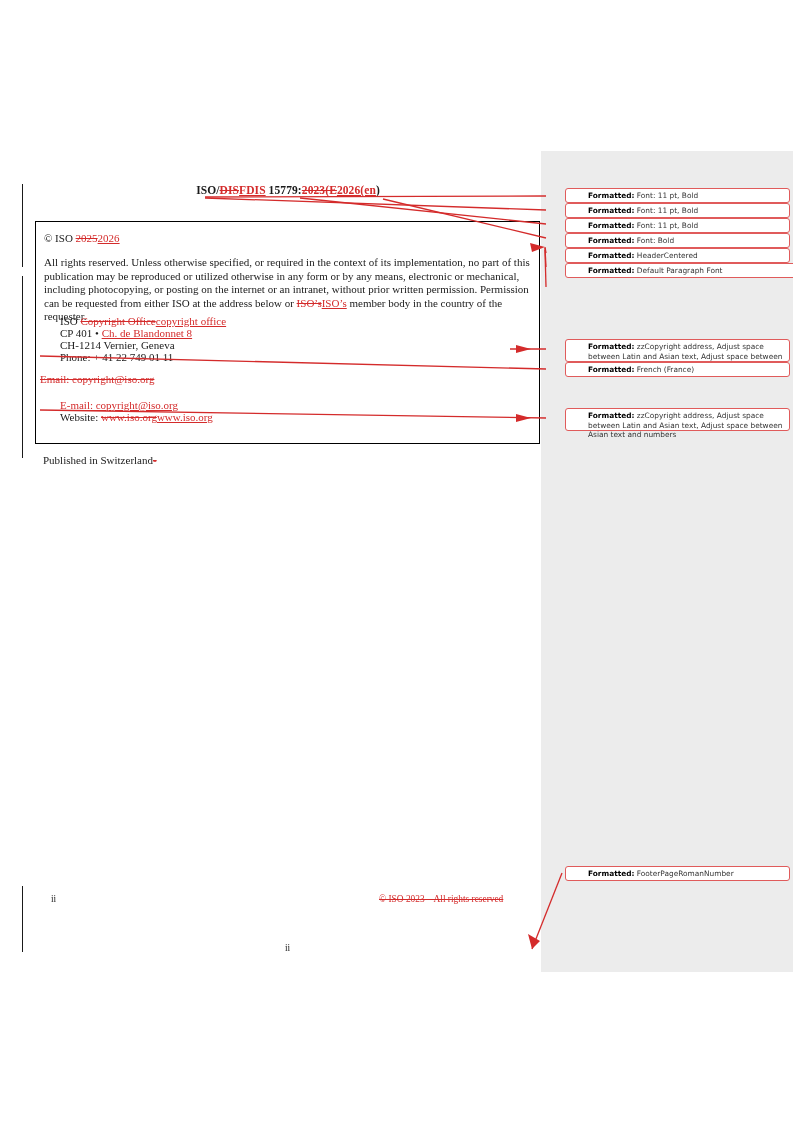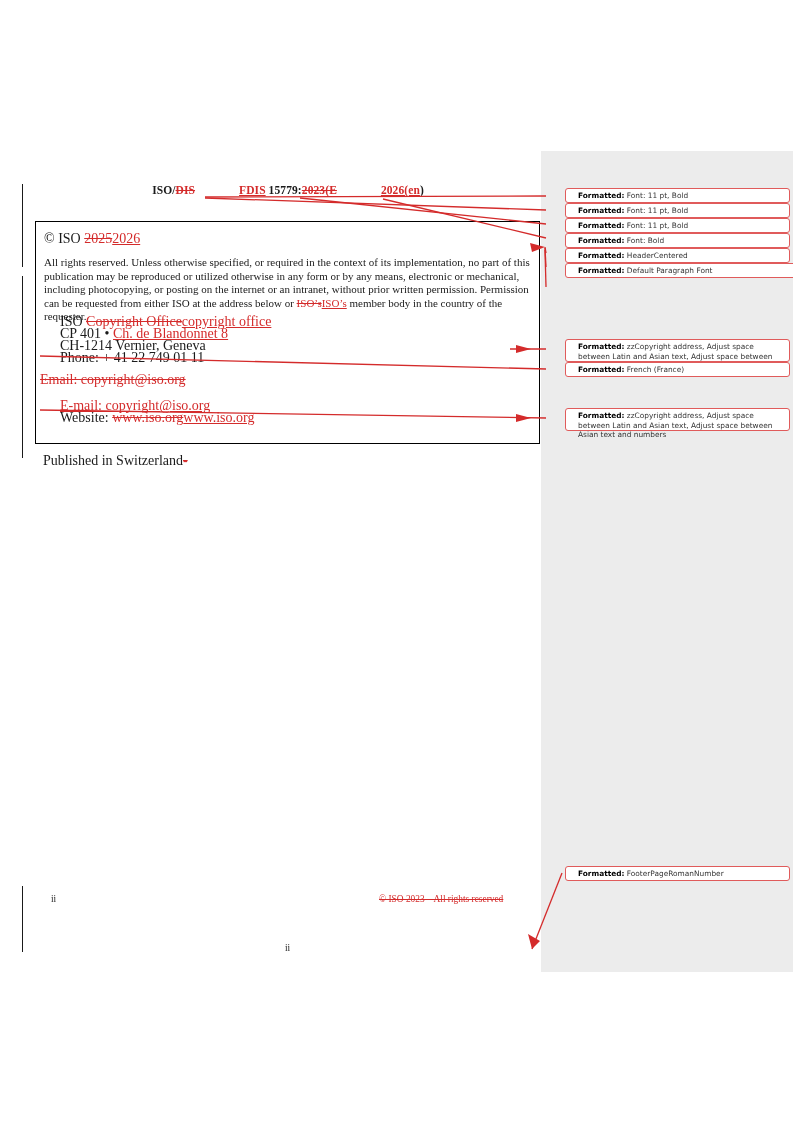--- a/index.html
+++ b/index.html
@@ -42,35 +42,35 @@
     position: absolute;
     left: 35px; top: 184px;
     width: 506px;
     text-align: center;
     font-size: 11.5px;
     font-weight: bold;
     letter-spacing: .1px;
     color: #1a1a1a;
   }
   .doc-title .del { color: #d42b2b; text-decoration: line-through; }
-  .doc-title .ins { color: #d42b2b; text-decoration: underline; padding-left: 44px; }
+  .doc-title .ins { color: #d42b2b; text-decoration: underline; }
   .doc-title .keep { color: #1a1a1a; }
 
   
   .copyright-box {
     position: absolute;
     left: 35px; top: 221px;
     width: 505px; height: 223px;
     border: 1.3px solid #000;
     box-sizing: border-box;
     background: #fff;
   }
   .cr-line {
     position: absolute;
-    font-size: 14px;
+    font-size: 11px;
     color: #1a1a1a;
     white-space: nowrap;
     line-height: 11.5px;
   }
   .cr-para {
     position: absolute;
     left: 8px; top: 34px;
     width: 490px;
     font-size: 11px;
     line-height: 13.6px;
@@ -84,21 +84,21 @@
   .fmt-box {
     position: absolute;
     box-sizing: border-box;
     border: 1.1px solid #e05b5b;
     border-radius: 3px;
     background: #ffffff;
     font-family: "DejaVu Sans", sans-serif;
     font-size: 7.4px;
     line-height: 9.6px;
     color: #333;
-    padding: 2px 4px 2px 12px;
+    padding: 2px 4px 2px 22px;
   }
   .fmt-box b { color: #000; font-weight: bold; }
 
   
   #leaders {
     position: absolute;
     left: 0; top: 0;
     width: 793px; height: 1122px;
     pointer-events: none;
   }

